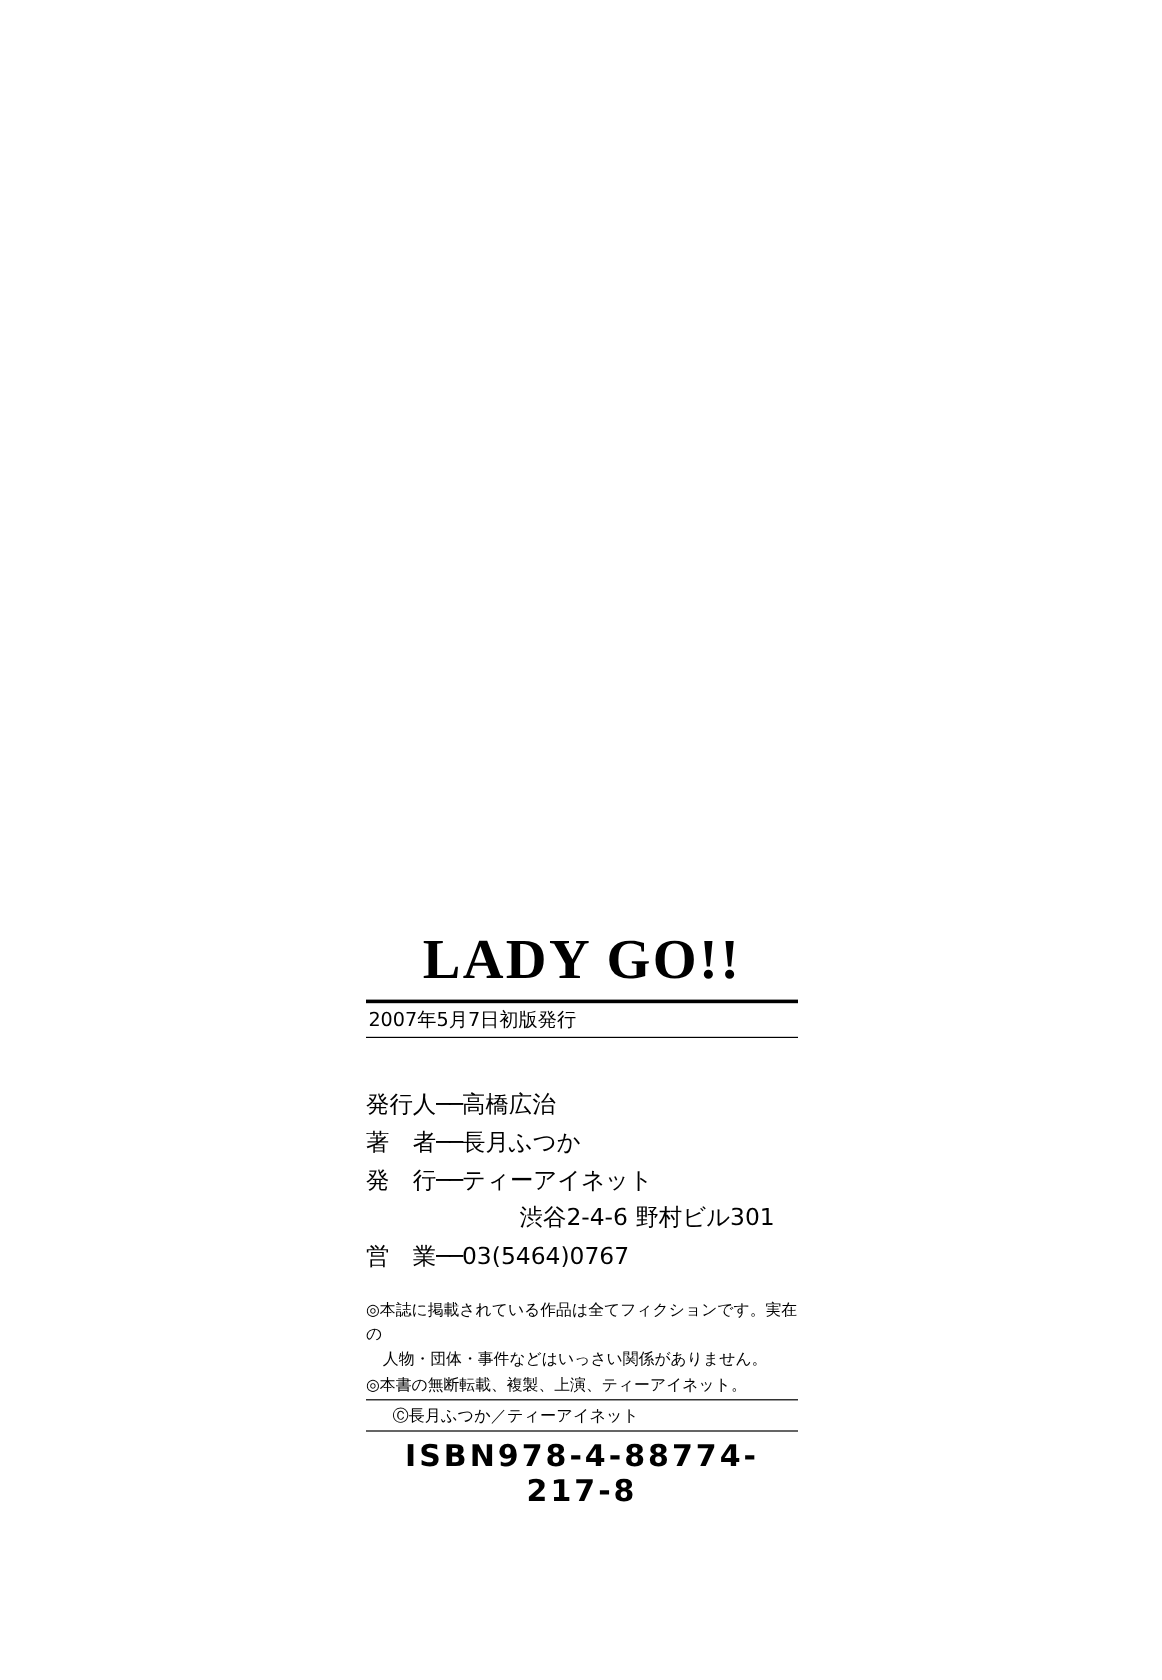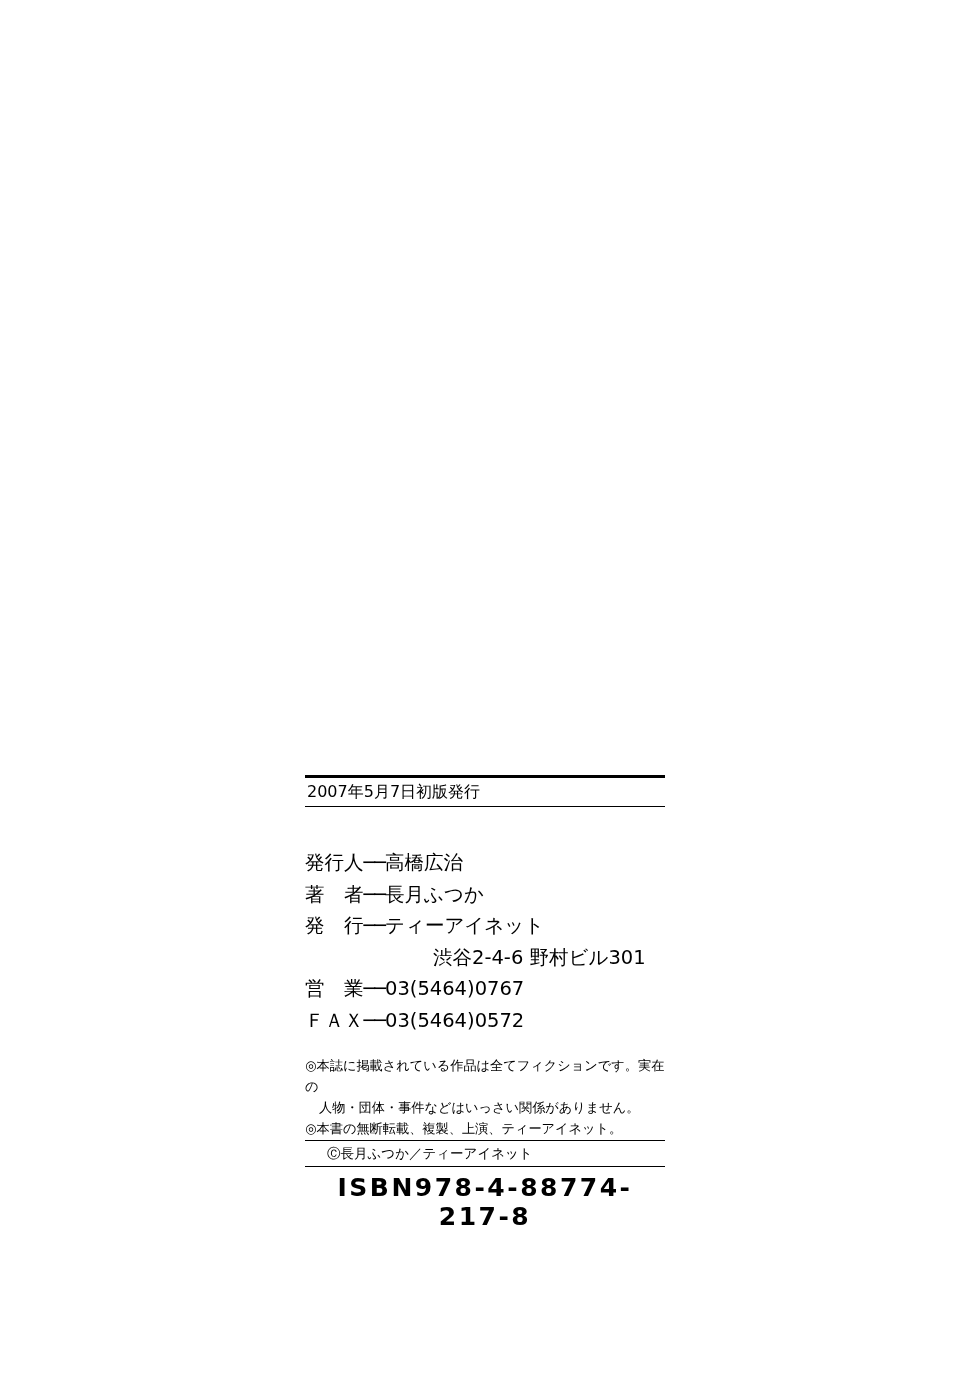--- a/index.html
+++ b/index.html
@@ -111,20 +111,21 @@
     letter-spacing: 2.5px;
     text-align: center;
     padding: 6px 0 2px 0;
   }
 </style>
 </head>
 <body>
 
 <div class="colophon">
 
+  <div class="title">LADY GO!!</div>
 
   <hr class="rule-thick">
 
   <div class="pubdate">2007年5月7日初版発行</div>
 
   <hr class="rule-thin">
 
   <div class="spacer-block"></div>
 
   <div class="credits">
@@ -140,23 +141,20 @@
     <div class="credit-row">
       <span class="credit-label">発　行</span><span class="credit-dash">──</span><span>ティーアイネット</span>
     </div>
 
     <div class="addr-line second">渋谷2-4-6 野村ビル301</div>
 
     <div class="credit-row">
       <span class="credit-label">営　業</span><span class="credit-dash">──</span><span>03(5464)0767</span>
     </div>
 
-    <div class="credit-row">
-      <span class="credit-label">ＦＡＸ</span><span class="credit-dash">──</span><span>03(5464)0572</span>
-    </div>
 
   </div>
 
   <div class="notes">
     <div>◎本誌に掲載されている作品は全てフィクションです。実在の</div>
     <div class="indent">人物・団体・事件などはいっさい関係がありません。</div>
     <div>◎本書の無断転載、複製、上演、ティーアイネット。</div>
   </div>
 
   <hr class="rule-thin">

